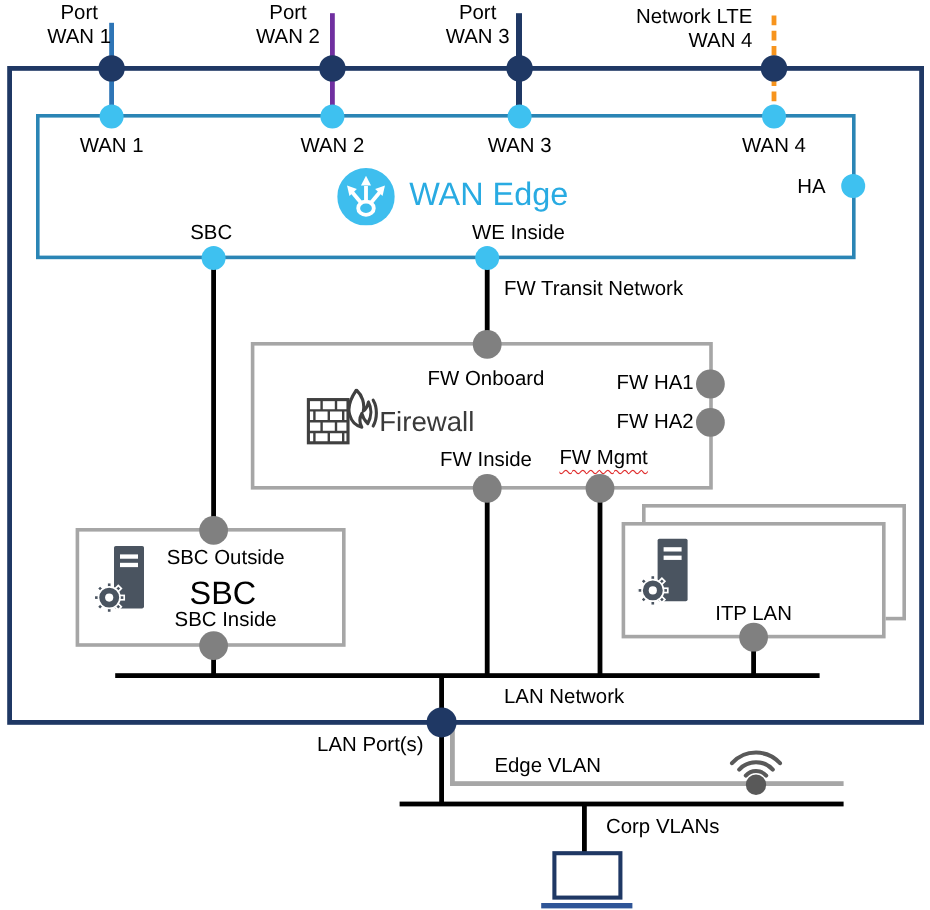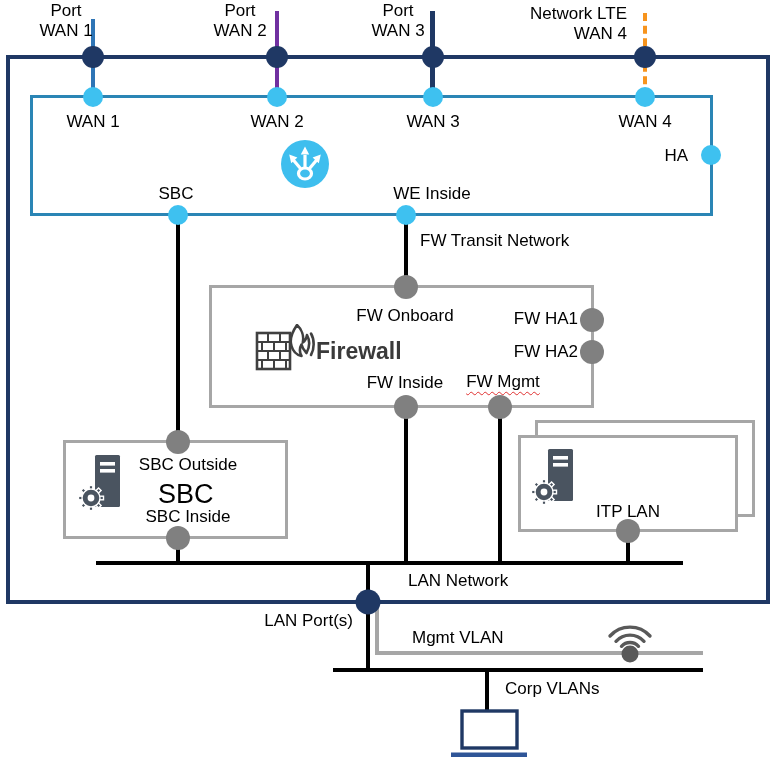--- a/index.html
+++ b/index.html
@@ -20,21 +20,21 @@
   .dot.navy{width:22px;height:22px;background:#1F3864;}
   .dot.navy.big{width:25px;height:25px;}
   .dot.cyan{width:20px;height:20px;background:#3EC1F0;}
   .dot.gray{width:24px;height:24px;background:#808080;}
   .dot.wifi{width:17px;height:17px;background:#595959;}
   .lbl{position:absolute;color:#000;font-size:17px;line-height:20px;white-space:nowrap;z-index:7;}
   .lbl.center{text-align:center;}
   .lbl.right{text-align:right;}
   .lbl.navy{color:#000000;}
   .title-cyan{position:absolute;color:#29ABE2;font-size:27px;line-height:30px;z-index:7;white-space:nowrap;}
-  .title-dark{position:absolute;color:#3A3A3A;font-size:23px;line-height:26px;z-index:7;white-space:nowrap;font-weight:bold;}
+  .title-dark{position:absolute;color:#3A3A3A;font-size:23px;line-height:26px;z-index:7;white-space:nowrap;}
   .title-big{position:absolute;color:#000;font-size:27px;line-height:30px;z-index:7;white-space:nowrap;}
   .wavy-red{text-decoration:underline;text-decoration-style:wavy;text-decoration-color:#E03131;
             text-decoration-thickness:1px;text-underline-offset:4px;}
   .icon{position:absolute;z-index:7;}
   .z1{z-index:1}.z2{z-index:2}.z3{z-index:3}
 </style>
 </head>
 <body>
 
 <div id="stage">
@@ -104,20 +104,21 @@
   <div class="lbl navy right" style="left:447px;top:4px;width:180px;">
     <div>Network LTE</div>
     <div>WAN 4</div>
   </div>
 
   <div class="lbl center" style="left:53px;top:112px;width:80px;">WAN 1</div>
   <div class="lbl center" style="left:237px;top:112px;width:80px;">WAN 2</div>
   <div class="lbl center" style="left:393px;top:112px;width:80px;">WAN 3</div>
   <div class="lbl center" style="left:605px;top:112px;width:80px;">WAN 4</div>
   <div class="lbl right" style="left:630px;top:146px;width:58px;">HA</div>
+  <div class="title-cyan" style="left:341px;top:147px;">WAN Edge</div>
   <div class="lbl center" style="left:136px;top:184px;width:80px;">SBC</div>
   <div class="lbl center" style="left:391px;top:184px;width:82px;">WE Inside</div>
 
   <svg class="icon" style="left:281px;top:140px;" width="48" height="48" viewBox="0 0 48 48">
     <circle cx="24" cy="24" r="24" fill="#3EBEEE"></circle>
     <g stroke="#fff" stroke-width="3.2" fill="none">
       <ellipse cx="24" cy="33.5" rx="6.5" ry="5.5"></ellipse>
       <path d="M24 27 V15"></path>
       <path d="M19.5 28.5 L11.5 19"></path>
       <path d="M28.5 28.5 L36.5 19"></path>
@@ -178,23 +179,23 @@
         <rect x="11.2" y="31.5" width="3.6" height="25" transform="rotate(0 13 44)"></rect>
         <rect x="11.2" y="31.5" width="3.6" height="25" transform="rotate(45 13 44)"></rect>
         <rect x="11.2" y="31.5" width="3.6" height="25" transform="rotate(90 13 44)"></rect>
         <rect x="11.2" y="31.5" width="3.6" height="25" transform="rotate(135 13 44)"></rect>
       </g>
       <circle cx="13" cy="44" r="9"></circle>
       <circle cx="13" cy="44" r="3.4" fill="#fff" stroke="none"></circle>
     </g>
   </svg>
 
-  <div class="lbl" style="left:408px;top:571px;">LAN Network</div>
+  <div class="lbl" style="left:420px;top:571px;">LAN Network</div>
   <div class="lbl navy right" style="left:205px;top:611px;width:148px;">LAN Port(s)</div>
-  <div class="lbl" style="left:412px;top:628px;">Mgmt VLAN</div>
+  <div class="lbl" style="left:412px;top:628px;">Edge VLAN</div>
   <div class="lbl" style="left:505px;top:679px;">Corp VLANs</div>
 
   <svg class="icon" style="left:601px;top:611px;" width="58" height="40" viewBox="0 0 58 40">
     <g fill="none" stroke="#595959" stroke-width="3.4" stroke-linecap="round">
       <path d="M9 25 A27 27 0 0 1 49 25"></path>
       <path d="M15 30.3 A19 19 0 0 1 43 30.3"></path>
       <path d="M20.5 35.3 A11.5 11.5 0 0 1 37.5 35.3"></path>
     </g>
   </svg>
 

